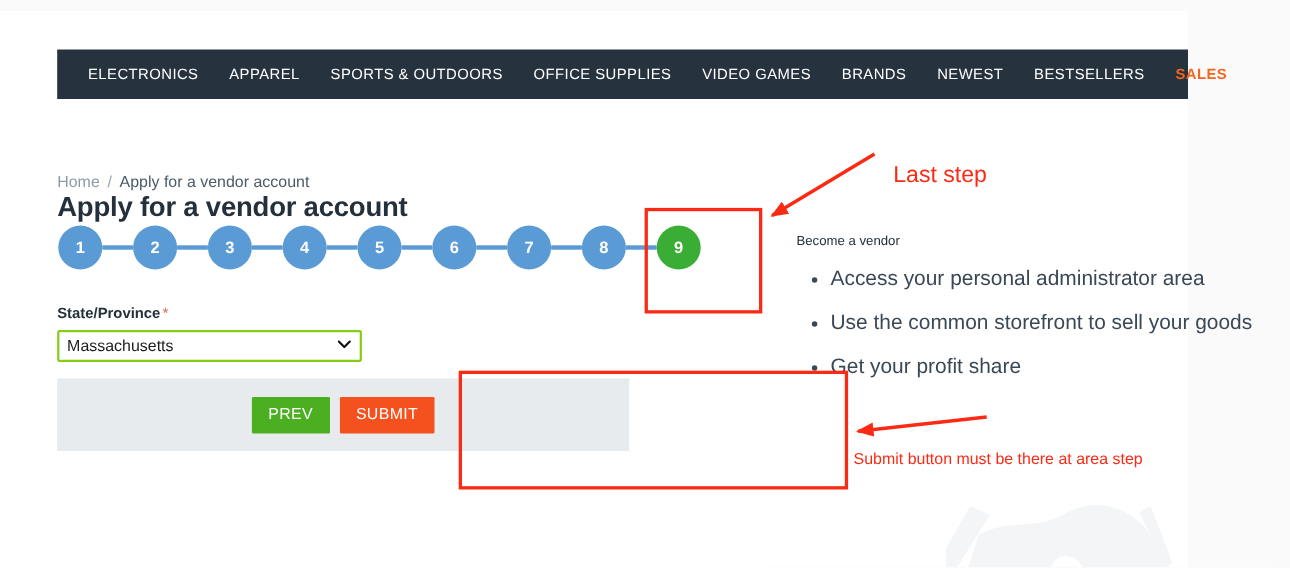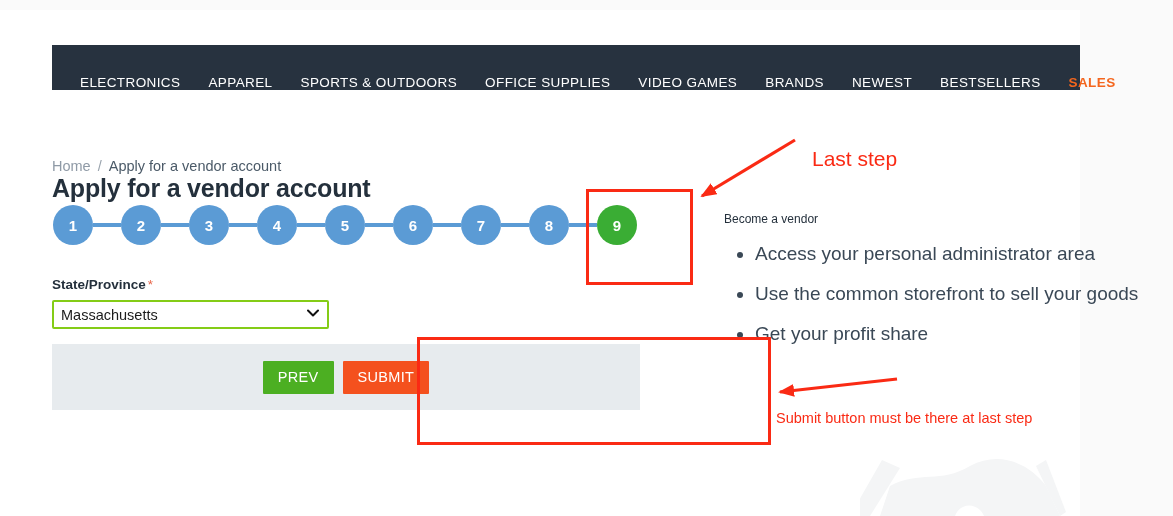--- a/index.html
+++ b/index.html
@@ -23,21 +23,21 @@
     background: #ffffff;
   }
 
   
   #main-nav {
     position: absolute;
     left: 52px; top: 45px;
     width: 1028px; height: 45px;
     background: #27323f;
     display: flex;
-    align-items: flex-end;
+    align-items: center;
     padding-left: 14px;
   }
   .nav-item {
     color: #ffffff;
     font-size: 13.5px;
     letter-spacing: .4px;
     padding: 0 14px;
     white-space: nowrap;
     text-decoration: none;
     cursor: pointer;
@@ -124,21 +124,21 @@
     position: absolute;
     left: 307px; top: 309px;
     width: 12px; height: 8px;
     pointer-events: none;
   }
 
   
   #button-panel {
     position: absolute;
     left: 52px; top: 344px;
-    width: 588px; height: 66px;
+    width: 520px; height: 66px;
     background: #e7ebee;
     display: flex;
     align-items: center;
     justify-content: center;
     gap: 9px;
   }
   .form-btn {
     border: none;
     color: #ffffff;
     font-family: "Liberation Sans", sans-serif;
@@ -296,16 +296,16 @@
       <defs>
         <marker id="arrowhead" markerWidth="5" markerHeight="4" refX="4.4" refY="2" orient="auto">
           <polygon points="0 0, 5 2, 0 4" fill="#fa2a14"></polygon>
         </marker>
       </defs>
       <line x1="795" y1="140" x2="702" y2="196" stroke="#fa2a14" stroke-width="3.2" marker-end="url(#arrowhead)"></line>
       <line x1="897" y1="379" x2="780" y2="392" stroke="#fa2a14" stroke-width="3.2" marker-end="url(#arrowhead)"></line>
     </svg>
 
     <div class="anno-text" id="anno-text-laststep">Last step</div>
-    <div class="anno-text" id="anno-text-submit">Submit button must be there at last step</div>
+    <div class="anno-text" id="anno-text-submit">Submit button must be there at area step</div>
   </div>
 
 </div>
 
 </body></html>

